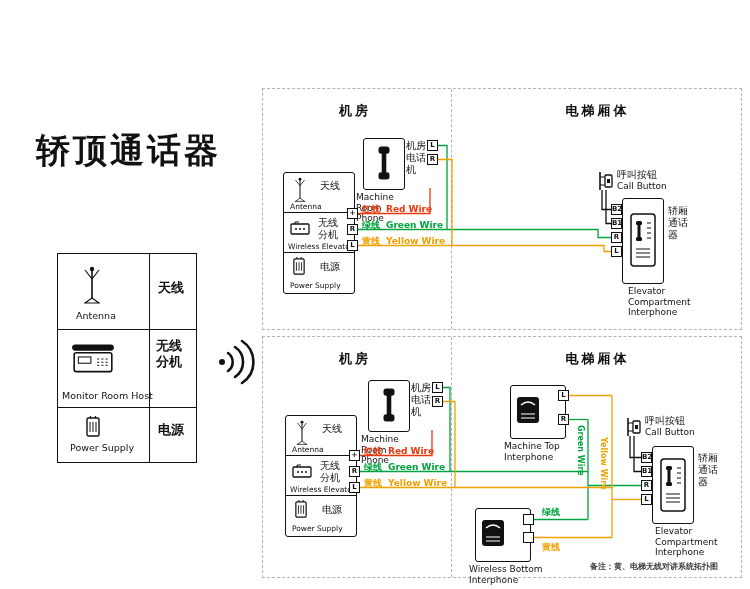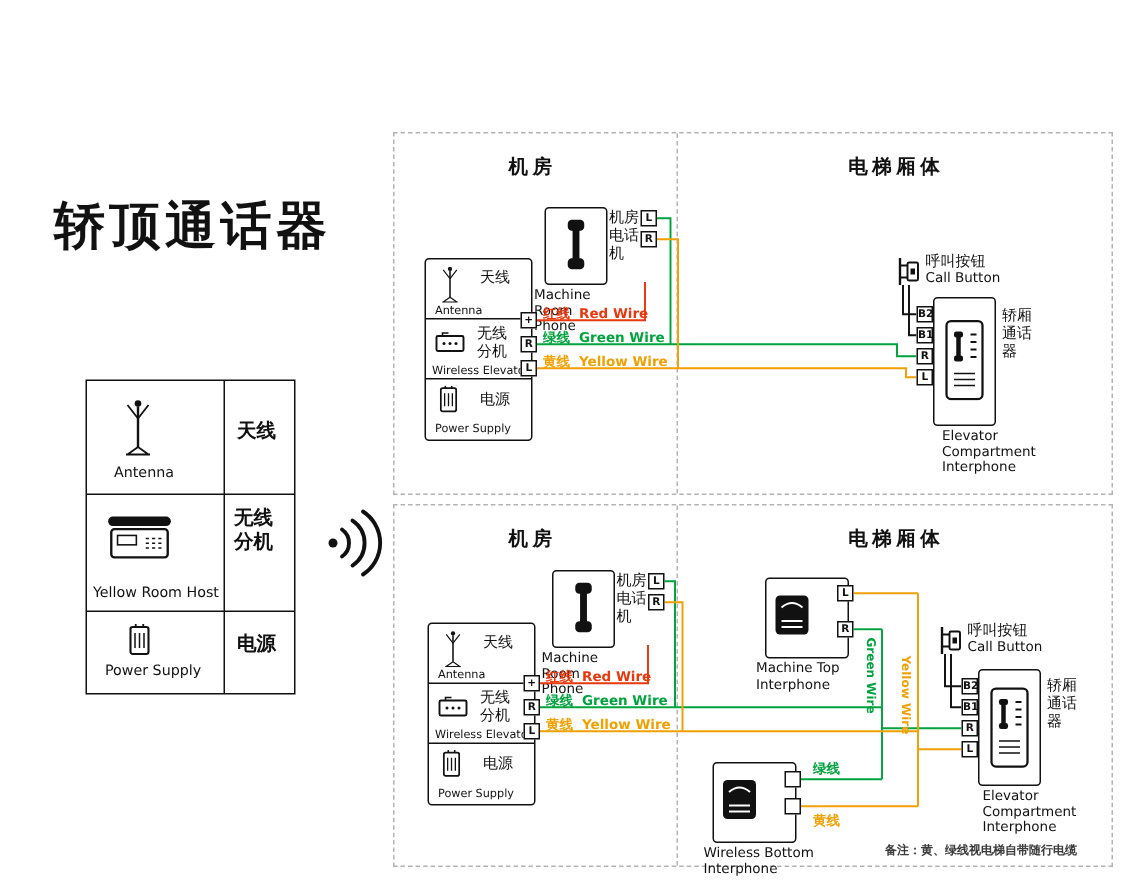--- a/index.html
+++ b/index.html
@@ -110,21 +110,21 @@
           <use href="#i-ant"></use>
         </svg>
       <div class="abs zh13" style="left:100px;top:26px;width:30px">天线</div>
       <div class="abs en10" style="left:18px;top:56px">Antenna</div>
     </div>
     <div class="mrow" style="height:78px">
       <svg class="abs icon" style="left:12px;top:12px" width="46" height="32">
           <use href="#i-phone"></use>
         </svg>
       <div class="abs zh13" style="left:98px;top:8px;width:30px">无线分机</div>
-      <div class="abs en10" style="left:4px;top:60px">Yellow Room Host</div>
+      <div class="abs en10" style="left:4px;top:60px">Monitor Room Host</div>
     </div>
     <div class="mrow" style="height:51px">
       <svg class="abs icon" style="left:28px;top:8px" width="14" height="22">
           <use href="#i-power"></use>
         </svg>
       <div class="abs zh13" style="left:100px;top:14px;width:30px">电源</div>
       <div class="abs en10" style="left:12px;top:34px">Power Supply</div>
     </div>
   </div>
 
@@ -292,21 +292,21 @@
         <use href="#i-comp"></use>
       </svg>
   </div>
   <div class="term" style="left:641px;top:452px">B2</div>
   <div class="term" style="left:641px;top:466px">B1</div>
   <div class="term" style="left:641px;top:480px">R</div>
   <div class="term" style="left:641px;top:494px">L</div>
   <div class="abs zh10" style="left:698px;top:452px;width:22px">轿厢通话器</div>
   <div class="abs en9" style="left:655px;top:526px;width:62px">Elevator Compartment Interphone</div>
 
-  <div class="abs note" style="left:590px;top:561px">备注：黄、绿线视电梯自带随行电缆</div>
+  <div class="abs note" style="left:590px;top:561px">备注：黄、电梯无线对讲系统拓扑图</div>
 
   <svg class="wires" width="750" height="589">
 
     <polyline class="w-black" points="602,190 602,209.5 611,209.5"></polyline>
     <polyline class="w-black" points="606,190 606,223.5 611,223.5"></polyline>
     <polyline class="w-red" points="358,213.5 430,213.5 430,188"></polyline>
     <polyline class="w-green" points="358,229.5 598,229.5 598,237.5 611,237.5"></polyline>
     <polyline class="w-green" points="438,145.5 447,145.5 447,229.5"></polyline>
     <polyline class="w-yellow" points="358,245.5 604,245.5 604,251.5 611,251.5"></polyline>
     <polyline class="w-yellow" points="438,159.5 452,159.5 452,245.5"></polyline>

